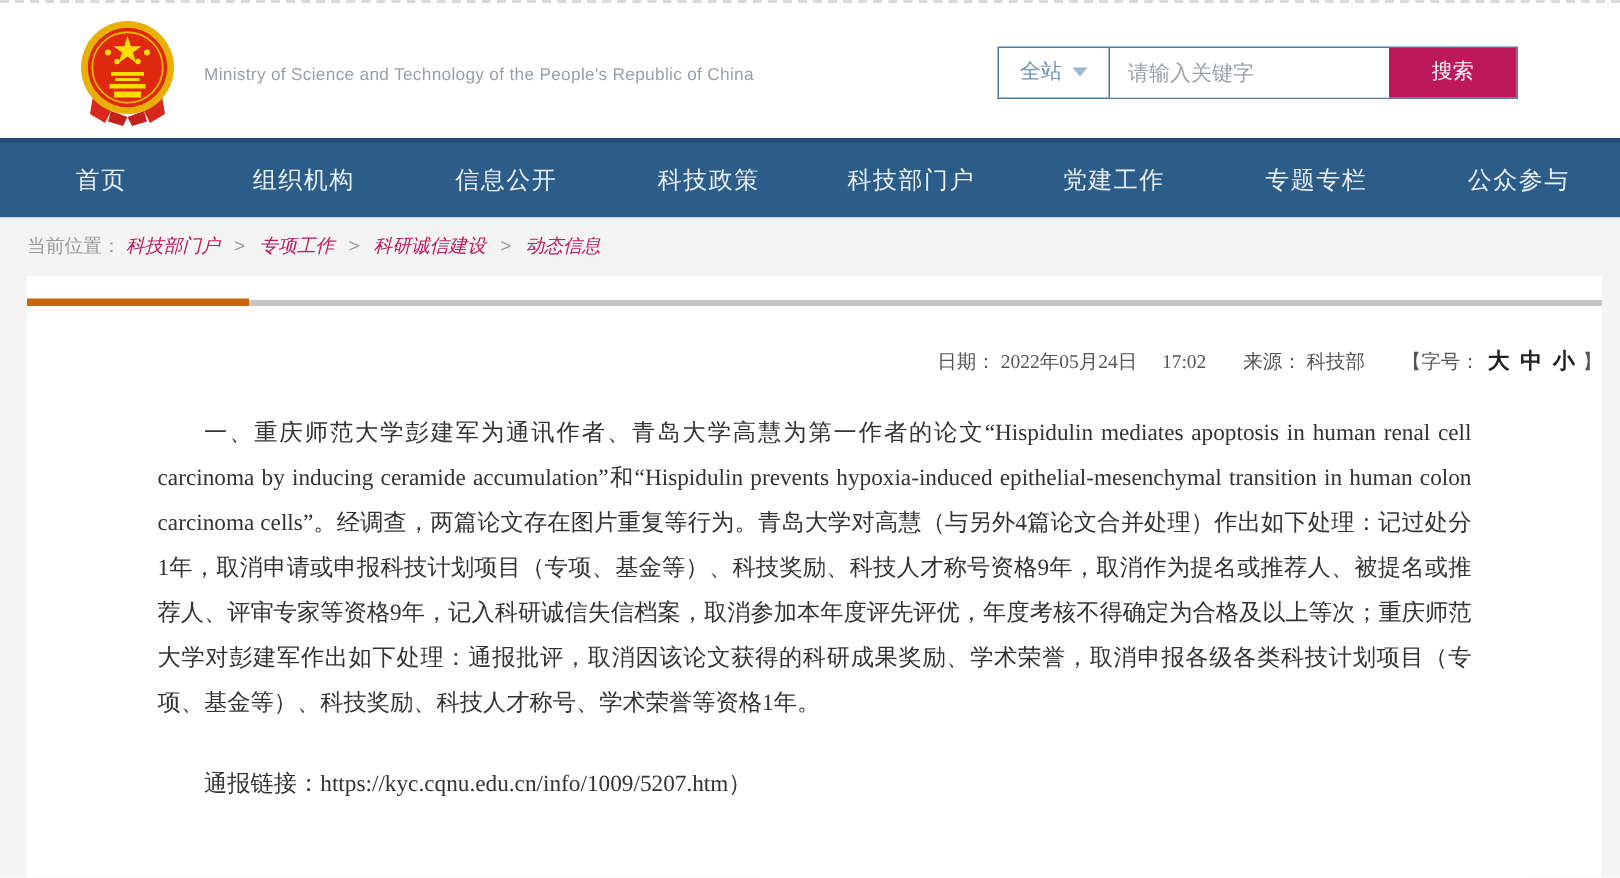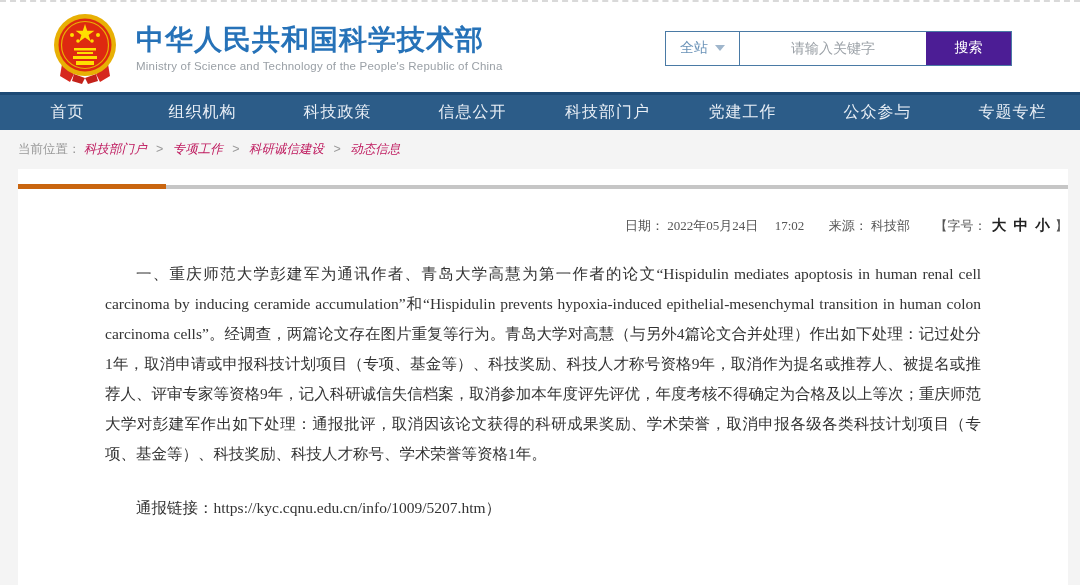--- a/index.html
+++ b/index.html
@@ -67,35 +67,34 @@
     border-top: 6px solid #9fb6cc;
   }
   .search-input {
     width: 186px;
     border: none;
     outline: none;
     padding: 0 12px;
     font-size: 14px;
     color: #333;
     font-family: inherit;
-    text-align: center;
   }
   .search-input::placeholder { color: #9aa0a6; }
   .search-button {
     width: 85px;
     border: none;
-    background: #4c1d95;
+    background: #be185d;
     color: #ffffff;
     font-size: 14px;
     cursor: pointer;
     font-family: inherit;
   }
   
   .nav {
-    height: 38px;
+    height: 53px;
     background: #2c5c88;
     border-top: 3px solid #1d4a75;
     display: flex;
   }
   .nav-item {
     flex: 1 1 0;
     display: flex;
     align-items: center;
     justify-content: center;
     color: #e9eff6;
@@ -186,42 +185,41 @@
     <circle cx="46" cy="23" r="2" fill="#ffde00"></circle>
     <circle cx="26" cy="29" r="1.8" fill="#ffde00"></circle>
     <circle cx="40" cy="29" r="1.8" fill="#ffde00"></circle>
 
     <rect x="22" y="36" width="22" height="2.5" fill="#ffde00"></rect>
     <rect x="25" y="40" width="16" height="2" fill="#ffde00"></rect>
     <rect x="21" y="44" width="24" height="3" fill="#ffde00"></rect>
     <rect x="24" y="49" width="18" height="4" fill="#ffde00"></rect>
   </svg>
   <div class="title-block">
-    <div class="site-title">中华人民共和国科学技术部</div>
     <div class="site-subtitle">Ministry of Science and Technology of the People's Republic of China</div>
   </div>
   <div class="search-bar">
     <div class="search-scope">
       <span class="search-scope-label">全站</span>
       <span class="caret-down"></span>
     </div>
     <input class="search-input" type="text" placeholder="请输入关键字" style="">
     <button class="search-button">搜索</button>
   </div>
 </div>
 
 <div class="nav">
   <div class="nav-item">首页</div>
   <div class="nav-item">组织机构</div>
+  <div class="nav-item">信息公开</div>
   <div class="nav-item">科技政策</div>
-  <div class="nav-item">信息公开</div>
   <div class="nav-item">科技部门户</div>
   <div class="nav-item">党建工作</div>
+  <div class="nav-item">专题专栏</div>
   <div class="nav-item">公众参与</div>
-  <div class="nav-item">专题专栏</div>
 </div>
 
 <div class="breadcrumb">
   <span>当前位置：</span>
   <span class="crumb">科技部门户</span>
   <span class="sep">&gt;</span>
   <span class="crumb">专项工作</span>
   <span class="sep">&gt;</span>
   <span class="crumb">科研诚信建设</span>
   <span class="sep">&gt;</span>

